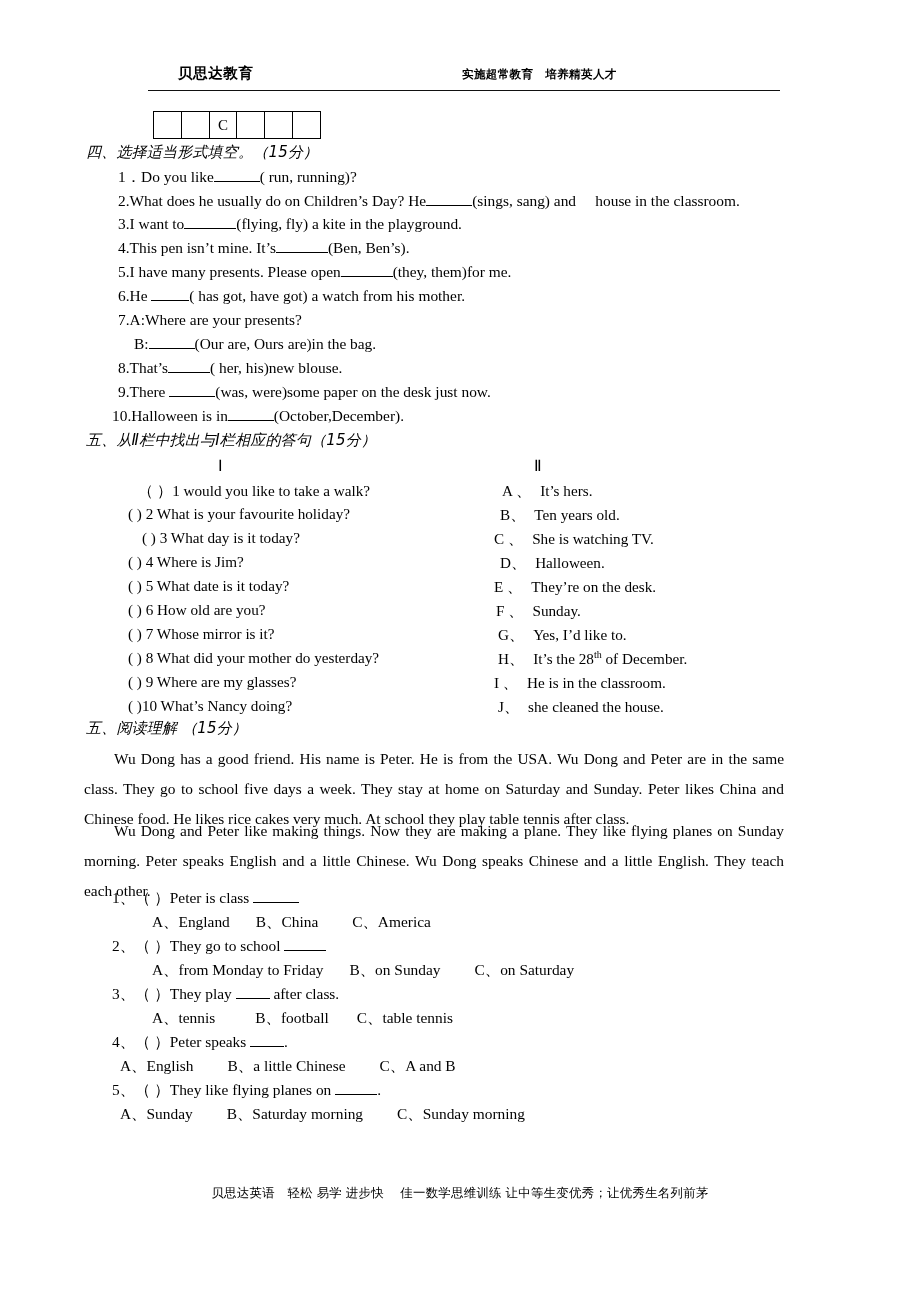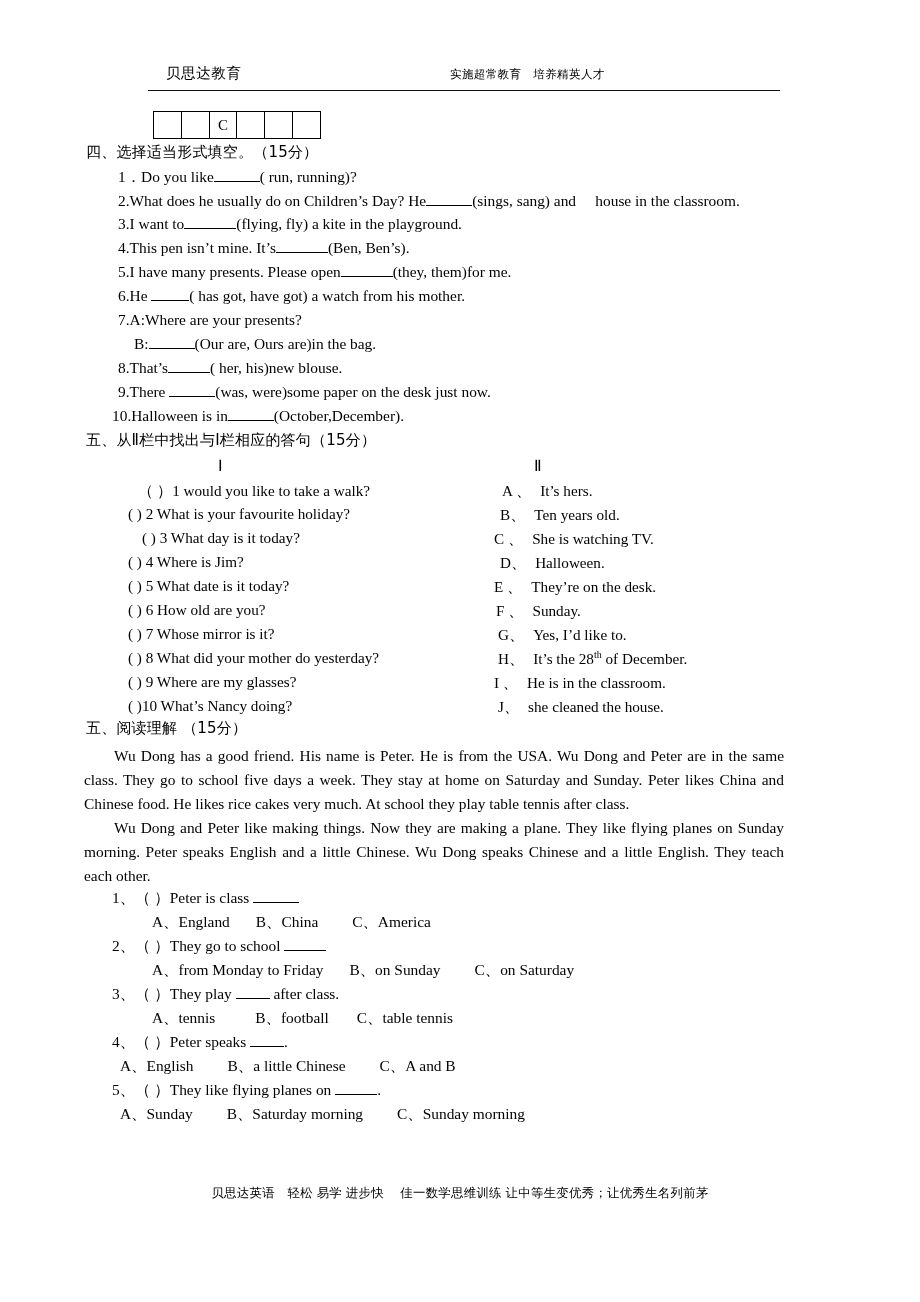--- a/index.html
+++ b/index.html
@@ -19,24 +19,25 @@
   .page {
     position: absolute;
     left: 0; top: 0;
     width: 920px;
     height: 1302px;
   }
 
   
   .hdr {
     position: absolute;
-    left: 132px;
+    left: 144px;
     top: 64px;
     width: 632px;
     height: 28px;
+    font-weight: bold;
   }
   .hdr-left {
     position: absolute;
     left: 34px;
     top: 0;
     font-family: "DejaVu Sans", "Liberation Sans", sans-serif;
     font-size: 14.5px;
     letter-spacing: .6px;
     white-space: nowrap;
   }
@@ -77,20 +78,21 @@
     line-height: 26px;
     text-align: center;
   }
 
   
   .abs { position: absolute; white-space: nowrap; }
   .sec-h {
     font-family: "DejaVu Sans", "Liberation Sans", sans-serif;
     font-size: 15px;
     letter-spacing: .2px;
+    font-style: italic;
   }
   .ln {
     font-family: "Liberation Serif", "DejaVu Serif", serif;
     font-size: 15.4px;
   }
   u.bl {
     text-decoration: none;
     border-bottom: 1.1px solid #000;
     display: inline-block;
   }
@@ -113,21 +115,21 @@
     white-space: nowrap;
   }
   .gapw { display: inline-block; width: 9px; }
   sup { font-size: 10px; vertical-align: super; line-height: 0; }
 
   
   .para {
     position: absolute;
     font-family: "Liberation Serif", "DejaVu Serif", serif;
     font-size: 15.4px;
-    line-height: 24px;
+    line-height: 30px;
     text-align: justify;
   }
   .para .indent { display: inline-block; width: 30px; }
 
   
   .ftr {
     position: absolute;
     left: 0;
     top: 1185px;
     width: 920px;

